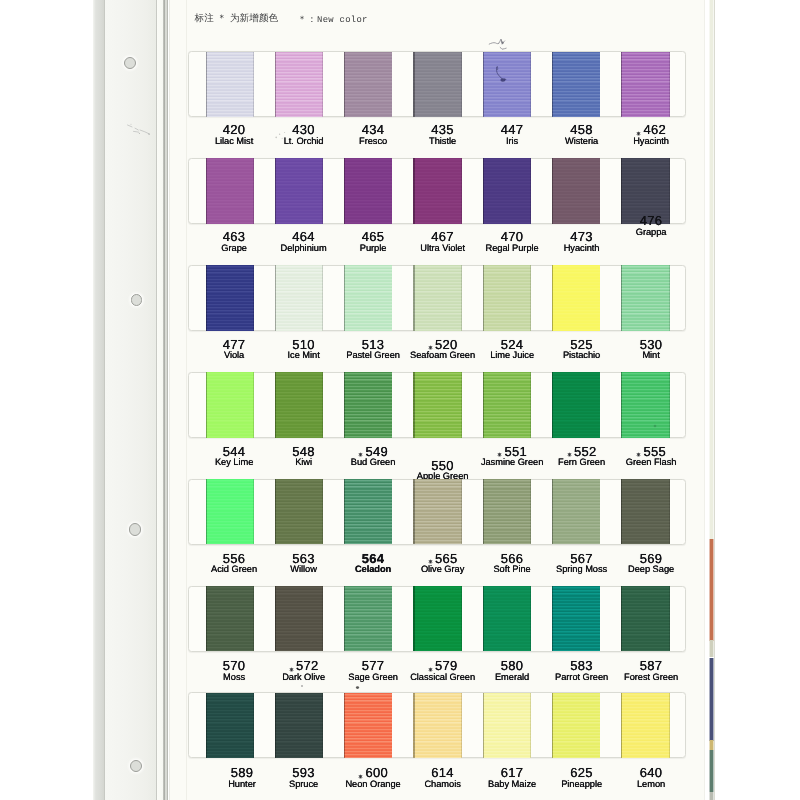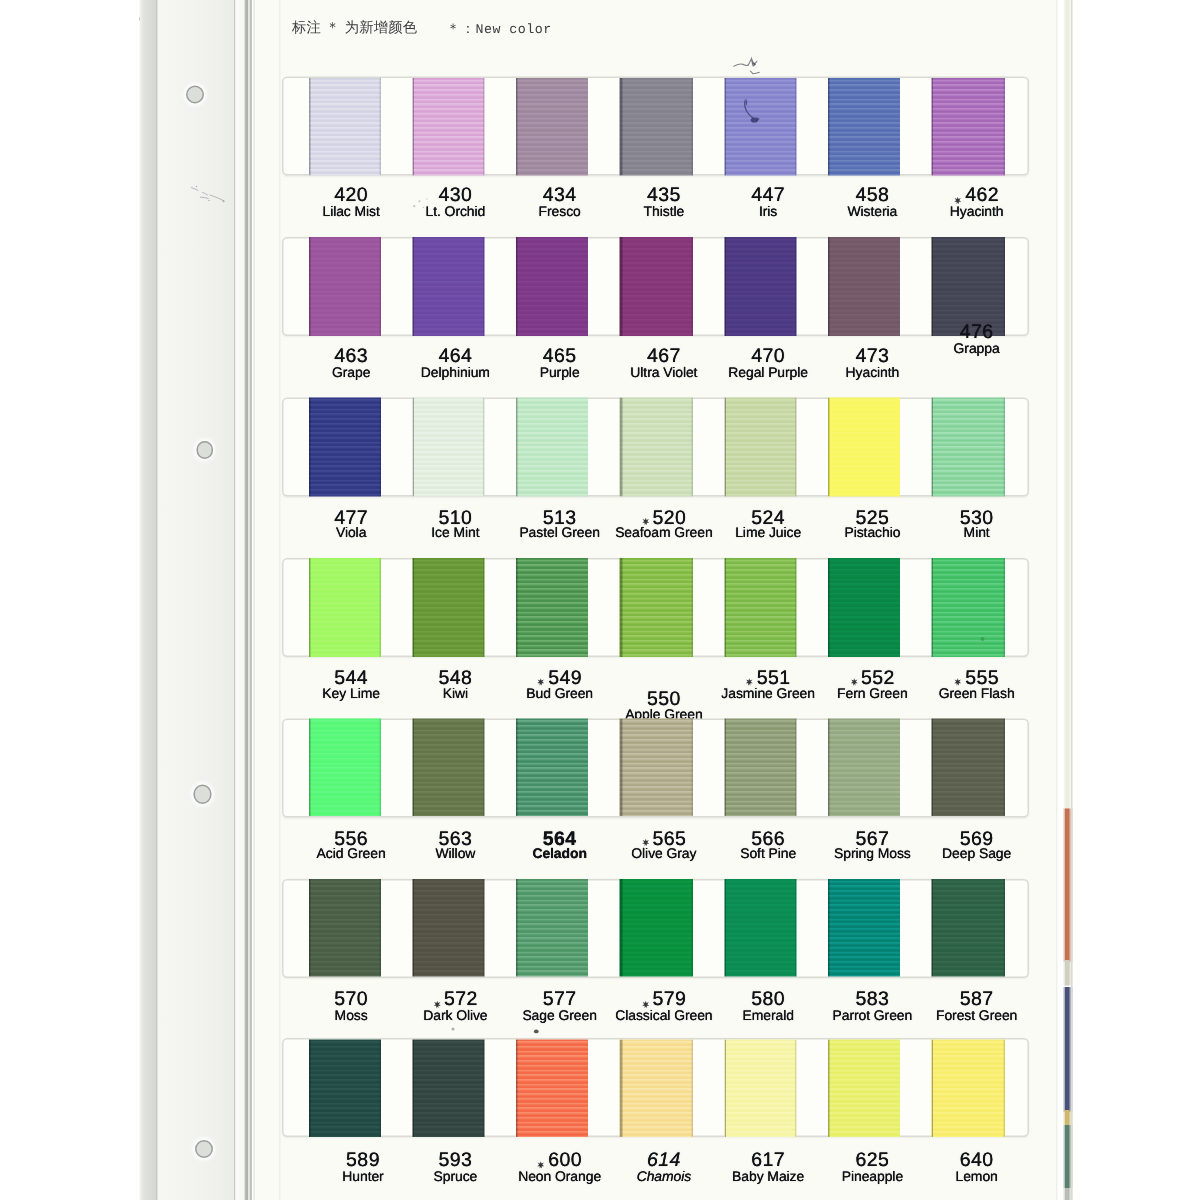--- a/index.html
+++ b/index.html
@@ -562,21 +562,21 @@
   <div class="lbl" style="left:253.6px;top:768.30px;width:100px;">
       <div class="code"><span>593</span></div>
       <div class="nm">Spruce</div>
     </div>
   <div class="lbl" style="left:323.1px;top:768.30px;width:100px;text-align:center;">
       <div class="code"><span class="star"><svg viewBox="0 0 20 22" width="5.0" height="5.4" aria-hidden="true">
             <path d="M10 0.6 L12.0 6.6 L18.6 4.0 L14.2 10.2 L19.6 14.0 L12.6 14.2 L13.4 21.4 L10 16.2 L6.6 21.4 L7.4 14.2 L0.4 14.0 L5.8 10.2 L1.4 4.0 L8.0 6.6 Z" fill="#35363a"></path>
           </svg></span><span>600</span></div>
       <div class="nm">Neon Orange</div>
     </div>
-  <div class="lbl" style="left:392.6px;top:768.30px;width:100px;font-style:italic;">
+  <div class="lbl" style="left:392.6px;top:768.30px;width:100px;">
       <div class="code"><span>614</span></div>
       <div class="nm">Chamois</div>
     </div>
   <div class="lbl" style="left:462.1px;top:768.30px;width:100px;">
       <div class="code"><span>617</span></div>
       <div class="nm">Baby Maize</div>
     </div>
   <div class="lbl" style="left:531.6px;top:768.30px;width:100px;">
       <div class="code"><span>625</span></div>
       <div class="nm">Pineapple</div>

